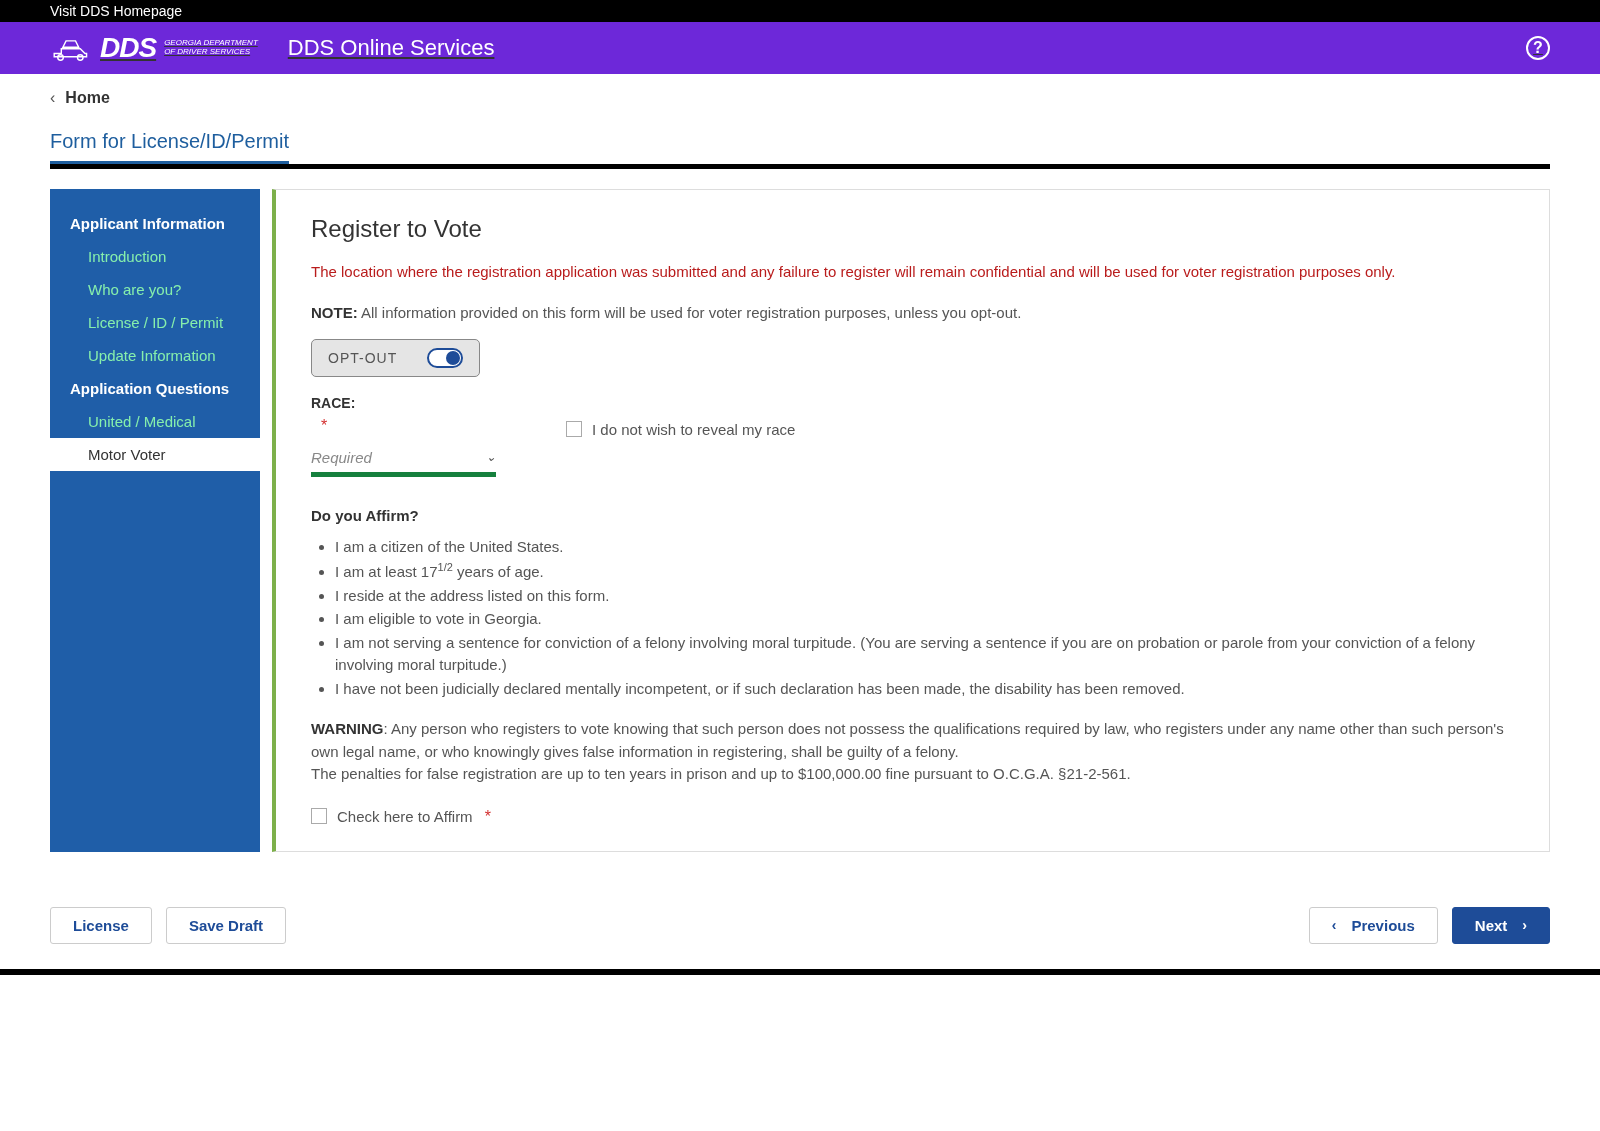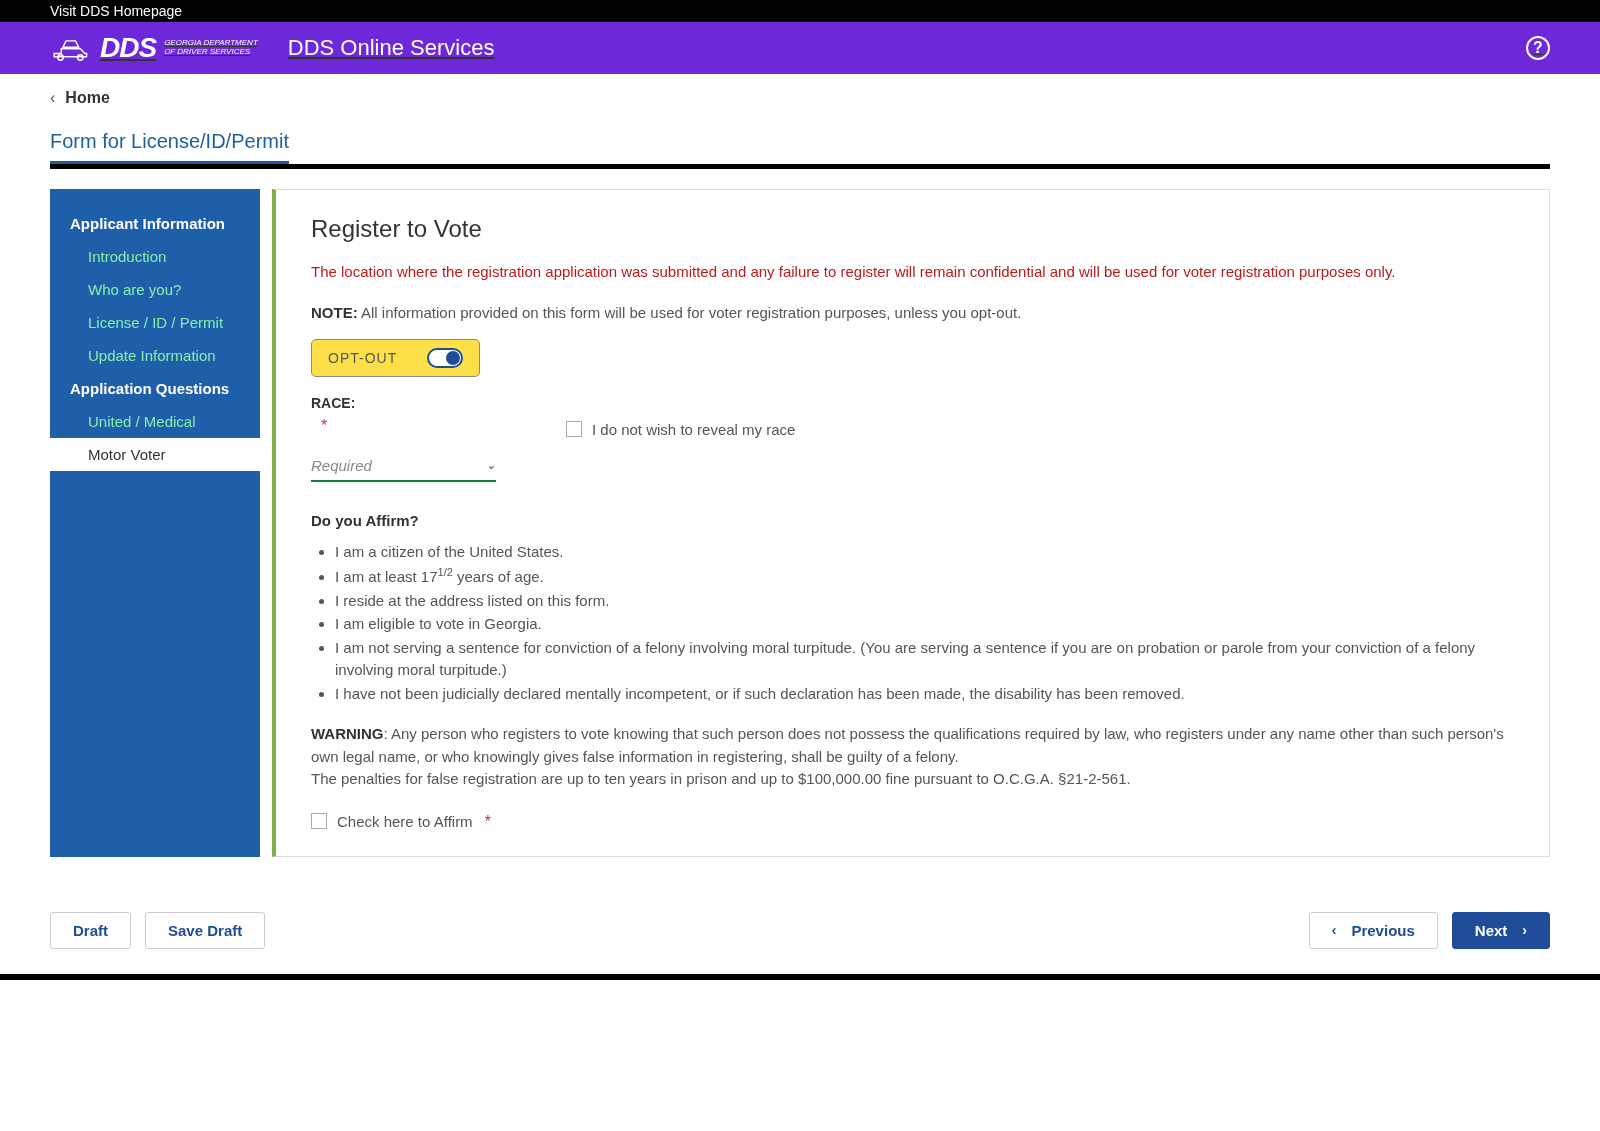--- a/index.html
+++ b/index.html
@@ -158,21 +158,21 @@
       color: #333;
       font-weight: 700;
     }
     .opt-out-btn {
       border: 1px solid #888;
       border-radius: 5px;
       padding: 8px 16px;
       display: inline-flex;
       align-items: center;
       gap: 30px;
-      background: #fde047;
+      background: #e5e5e5;
       cursor: pointer;
       margin-bottom: 18px;
     }
     .opt-out-text {
       color: #555;
       font-size: 14px;
       letter-spacing: 1px;
     }
     .toggle {
       width: 36px;
@@ -204,24 +204,24 @@
     }
     .race-select-area {
       width: 185px;
     }
     .required-star {
       color: #d32f2f;
       font-size: 16px;
       padding-left: 10px;
     }
     .race-select {
-      margin-top: 16px;
+      margin-top: 8px;
       width: 100%;
       border: none;
-      border-bottom: 2px solid #15803d;
+      border-bottom: 5px solid #15803d;
       padding: 6px 0;
       color: #888;
       font-style: italic;
       font-size: 15px;
       background: transparent;
       display: flex;
       align-items: center;
       justify-content: space-between;
       cursor: pointer;
     }
@@ -430,21 +430,21 @@
         <span class="checkbox-label">Check here to Affirm</span>
         <span class="required-star" style="padding-left:2px;">*</span>
       </div>
     </div>
   </div>
 </div>
 
 <div class="footer-bar">
   <div class="footer-left">
     <div class="btn">
-      <span class="btn-text">Draft</span>
+      <span class="btn-text">License</span>
     </div>
     <div class="btn">
       <span class="btn-text">Save Draft</span>
     </div>
   </div>
   <div class="footer-right">
     <div class="btn">
       <span class="btn-chevron">‹</span>
       <span class="btn-text">Previous</span>
     </div>

